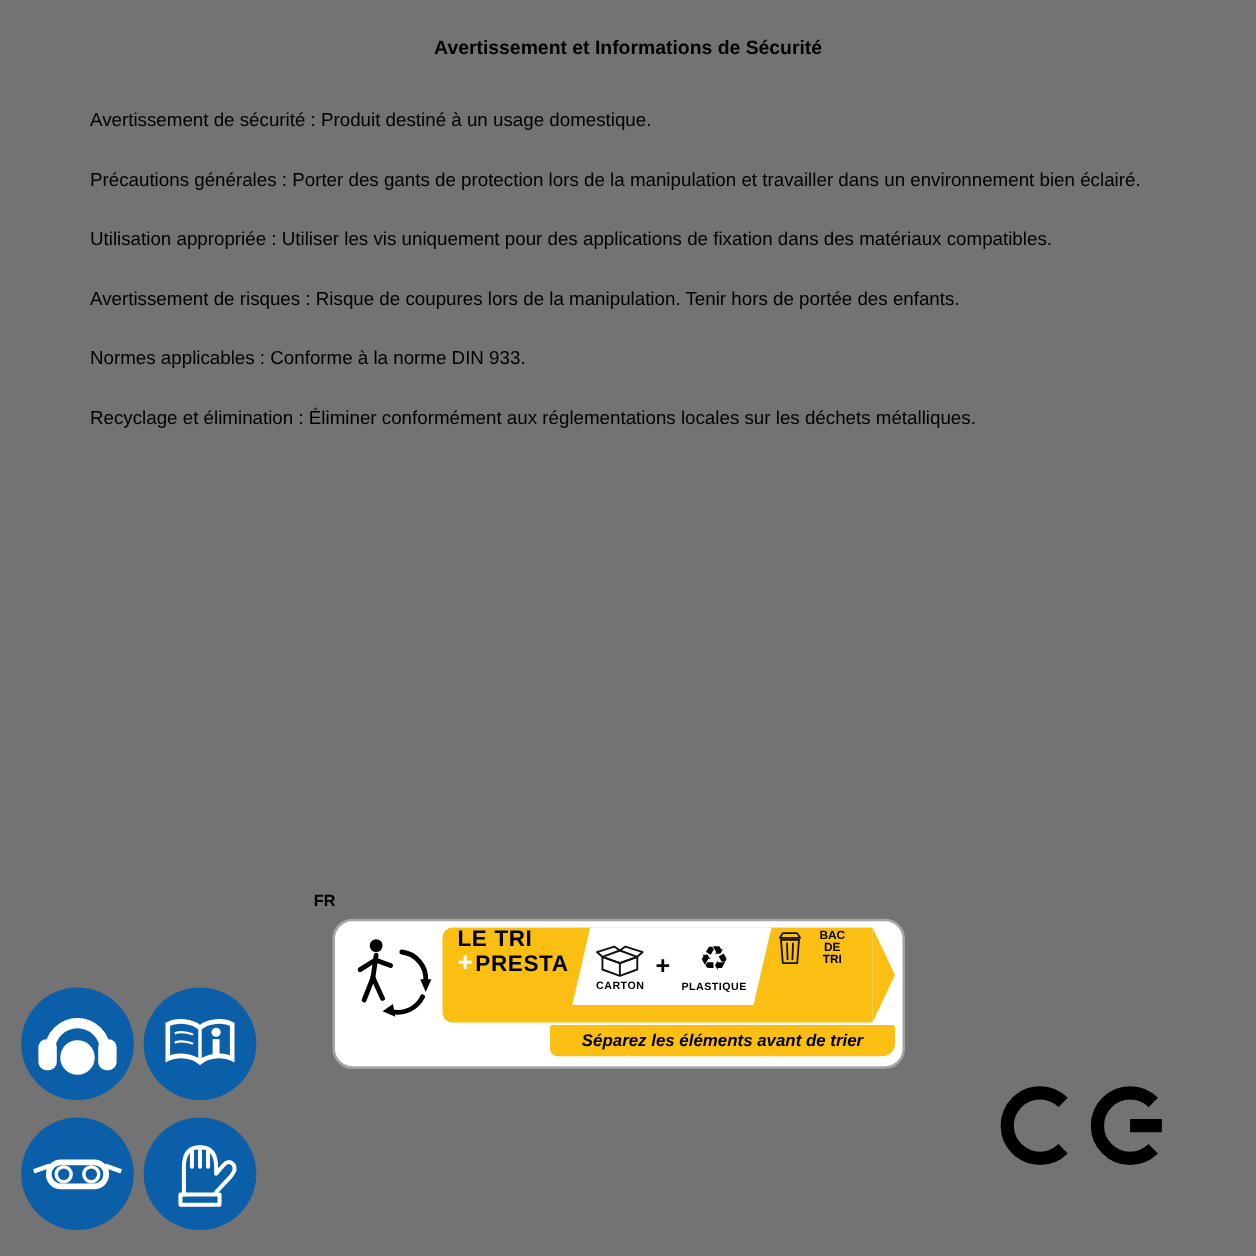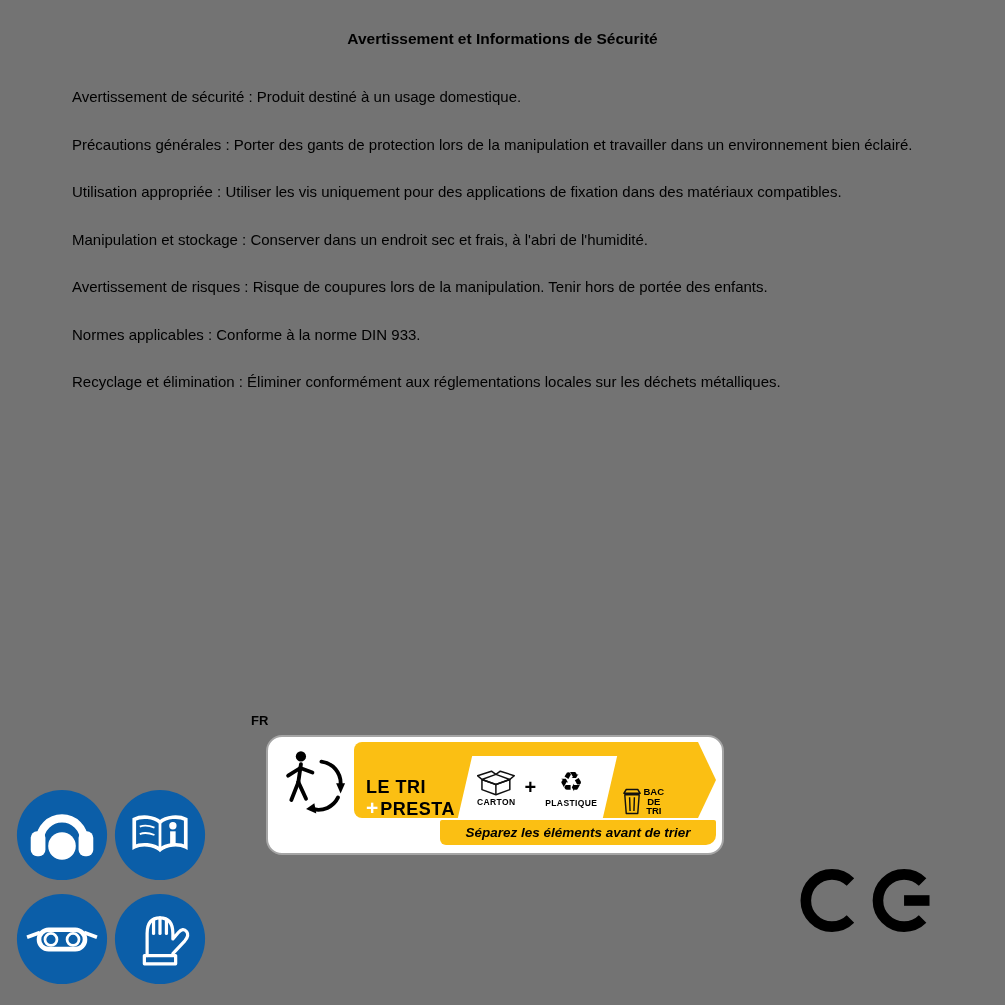--- a/index.html
+++ b/index.html
@@ -22,37 +22,37 @@
 
   
   .fr-label{position:absolute;left:251px;top:713px;font-size:13px;font-weight:bold}
   .badge{position:absolute;left:266px;top:735px;width:458px;height:120px;
          background:#fff;border:2px solid #a5a5a5;border-radius:16px;
          display:flex;padding:5px 6px 4px 8px}
   .triman{width:78px;display:flex;justify-content:center;align-items:flex-start;padding-top:3px}
   .triman svg{width:64px;height:78px}
   .badge-right{flex:1;display:flex;flex-direction:column}
   .tri-row{position:relative;height:76px;background:#fbbf13;
-           border-radius:8px 0 0 8px;display:flex;align-items:flex-end;margin-right:18px}
+           border-radius:8px 0 0 8px;display:flex;align-items:flex-start;margin-right:18px}
   .chev{position:absolute;right:-18px;top:0;width:0;height:0;
         border-top:38px solid transparent;border-bottom:38px solid transparent;
         border-left:18px solid #fbbf13}
   .tri-name{padding:0 8px 0 12px;font-weight:bold;line-height:1.02;white-space:nowrap}
   .tri-top{font-size:18px;letter-spacing:.5px}
   .tri-bottom{font-size:18px;letter-spacing:.5px}
   .tri-plus{color:#fff;font-size:21px;margin-right:2px}
   .mid-panel{background:#fff;height:62px;transform:skewX(-13deg);
              display:flex;align-items:center;padding:0 12px;margin:0 2px}
   .unskew{transform:skewX(13deg);display:flex;align-items:center;gap:9px}
   .mat{display:flex;flex-direction:column;align-items:center;gap:1px}
   .mat-label{font-size:8.5px;font-weight:bold;letter-spacing:.4px}
   .recycle-glyph{font-size:27px;line-height:30px;font-family:"DejaVu Sans",sans-serif}
   .carton-svg{width:38px;height:28px}
   .plus-black{font-size:20px;font-weight:bold}
-  .bac{display:flex;align-items:center;gap:0;margin-left:8px}
+  .bac{display:flex;align-items:center;gap:12px;margin-left:8px}
   .bin-svg{width:24px;height:33px}
   .bac-text{font-size:9.5px;font-weight:800;line-height:1.05;text-align:center}
   .tagline{margin-top:2px;margin-left:auto;width:276px;height:25px;background:#fbbf13;
            border-radius:2px 2px 10px 6px;display:flex;align-items:center;justify-content:center;
            font-style:italic;font-weight:bold;font-size:13.5px}
 
   
   .contact{position:absolute;left:250px;top:872px;width:500px;text-align:center;
            font-weight:bold;font-size:15px;line-height:21px}
 
@@ -64,21 +64,20 @@
 <body>
 
 <div class="page">
 
   <div class="title">Avertissement et Informations de Sécurité</div>
 
   <div class="body-text">
     <div class="para">Avertissement de sécurité : Produit destiné à un usage domestique.</div>
     <div class="para">Précautions générales : Porter des gants de protection lors de la manipulation et travailler dans un environnement bien éclairé.</div>
     <div class="para">Utilisation appropriée : Utiliser les vis uniquement pour des applications de fixation dans des matériaux compatibles.</div>
-    <div class="para">Manipulation et stockage : Conserver dans un endroit sec et frais, à l'abri de l'humidité.</div>
     <div class="para">Avertissement de risques : Risque de coupures lors de la manipulation. Tenir hors de portée des enfants.</div>
     <div class="para">Normes applicables : Conforme à la norme DIN 933.</div>
     <div class="para">Recyclage et élimination : Éliminer conformément aux réglementations locales sur les déchets métalliques.</div>
   </div>
 
   <div class="picto-grid">
     <div class="picto">
       <svg viewBox="0 0 100 100">
         <circle cx="50" cy="50" r="49" fill="#0b5ea8"></circle>
         <path d="M26 56 A24 24 0 0 1 74 56" fill="none" stroke="#fff" stroke-width="9" stroke-linecap="round"></path>

